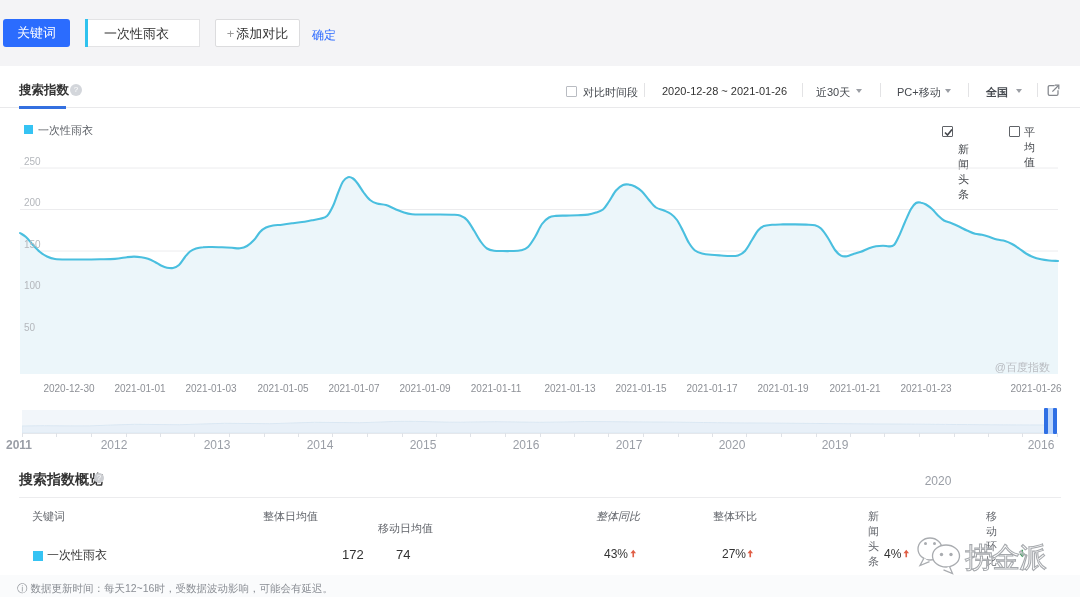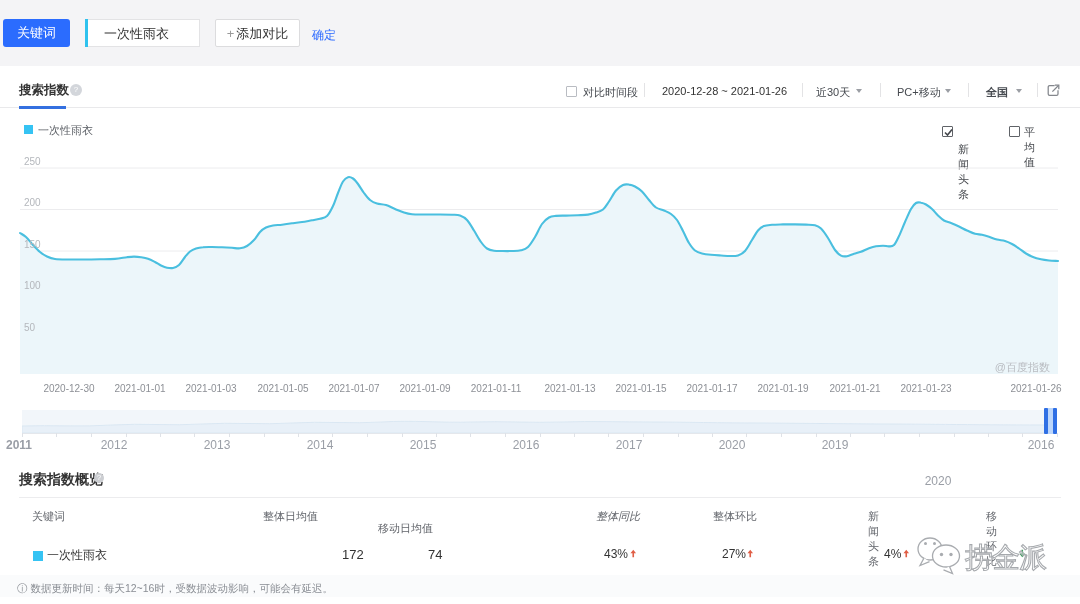--- a/index.html
+++ b/index.html
@@ -194,21 +194,21 @@
     <span class="th" style="left:32px;">关键词</span>
     <span class="th" style="left:263px;">整体日均值</span>
     <span class="th" style="left:378px;margin-top:12px;">移动日均值</span>
     <span class="th" style="left:596px;font-style:italic;">整体同比</span>
     <span class="th" style="left:713px;">整体环比</span>
     <span class="th" style="left:868px;">新闻头条</span>
     <span class="th" style="left:986px;">移动环比</span>
     <span class="sq" style="left:33px;top:485px;width:10px;height:10px;"></span>
     <span class="td" style="left:47px;font-size:12px;">一次性雨衣</span>
     <span class="td" style="left:294px;margin-left:48px;">172</span>
-    <span class="td" style="left:428px;">74</span>
+    <span class="td" style="left:396px;">74</span>
     <span class="td" style="left:604px;font-size:12px;">43%</span>
       <svg style="position:absolute;left:630px;top:483px;" width="6.5" height="9" viewBox="0 0 7 10">
         <path d="M2.6 9.3 V4.6 H0.4 L3.5 0.7 L6.6 4.6 H4.4 V9.3 Z" fill="#e05e45"></path>
       </svg>
     <span class="td" style="left:722px;font-size:12px;">27%</span>
       <svg style="position:absolute;left:747px;top:483px;" width="6.5" height="9" viewBox="0 0 7 10">
         <path d="M2.6 9.3 V4.6 H0.4 L3.5 0.7 L6.6 4.6 H4.4 V9.3 Z" fill="#e05e45"></path>
       </svg>
     <span class="td" style="left:884px;font-size:12px;">4%</span>
       <svg style="position:absolute;left:903px;top:483px;" width="6.5" height="9" viewBox="0 0 7 10">

